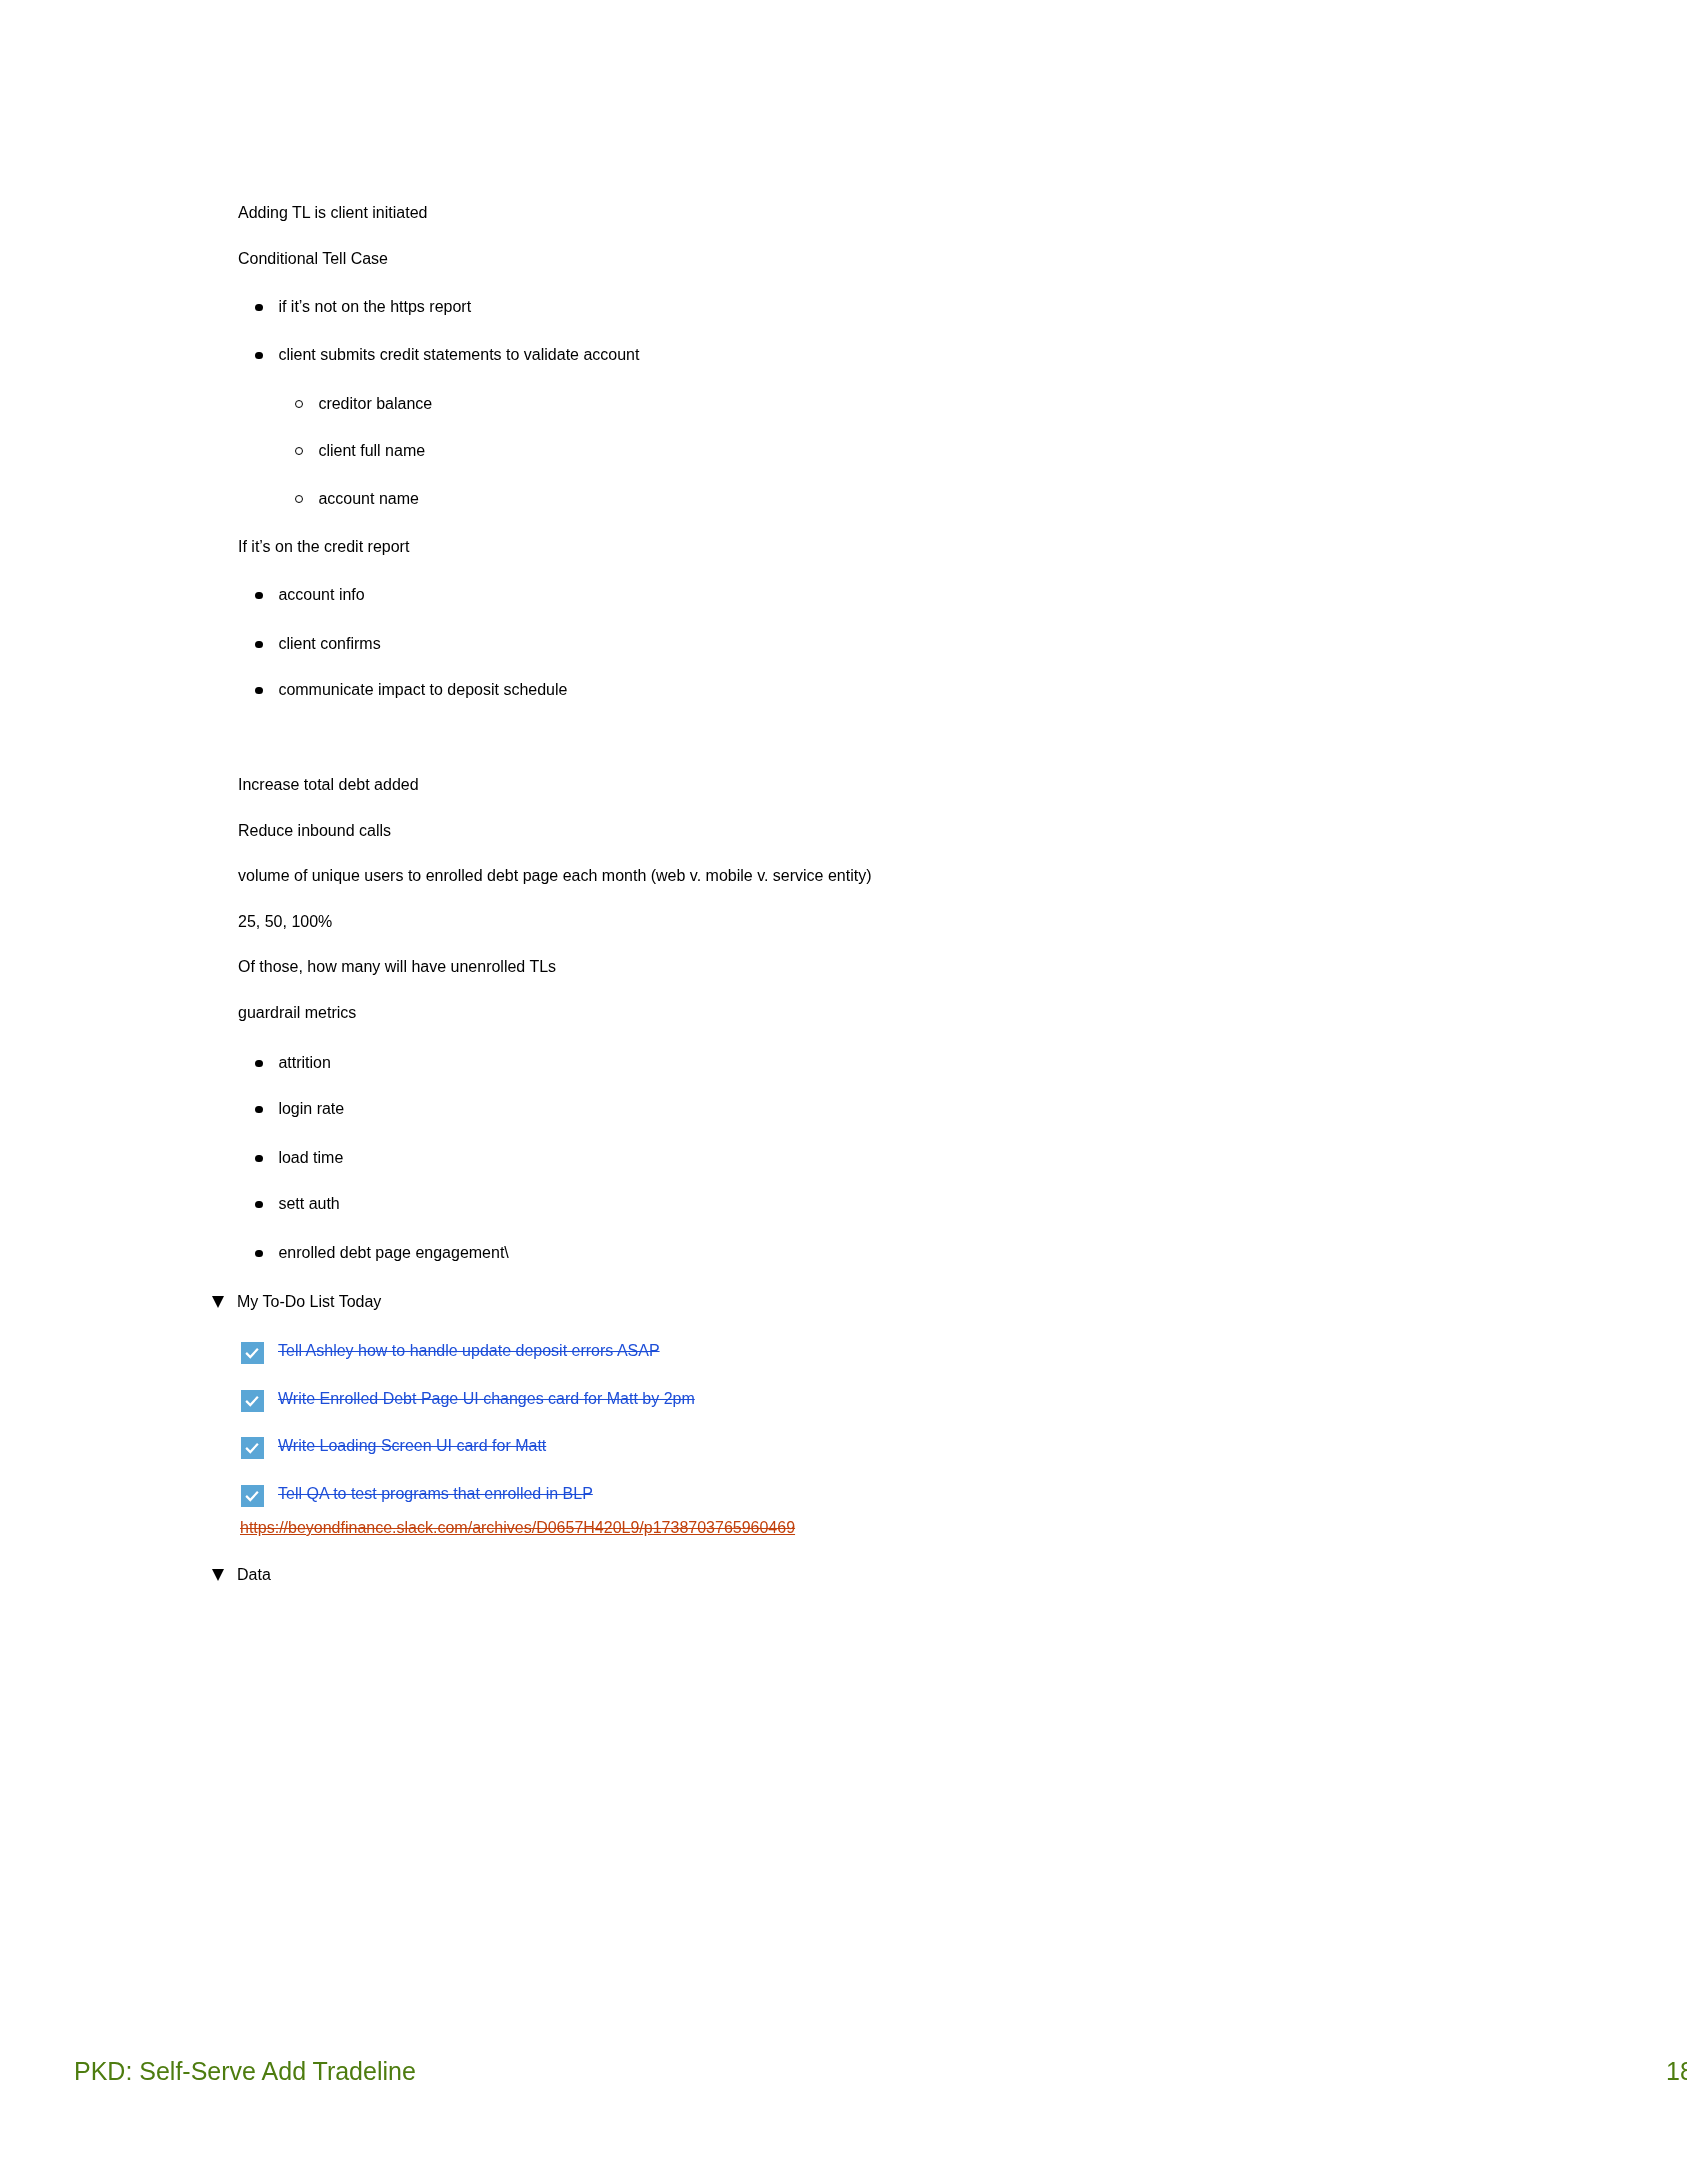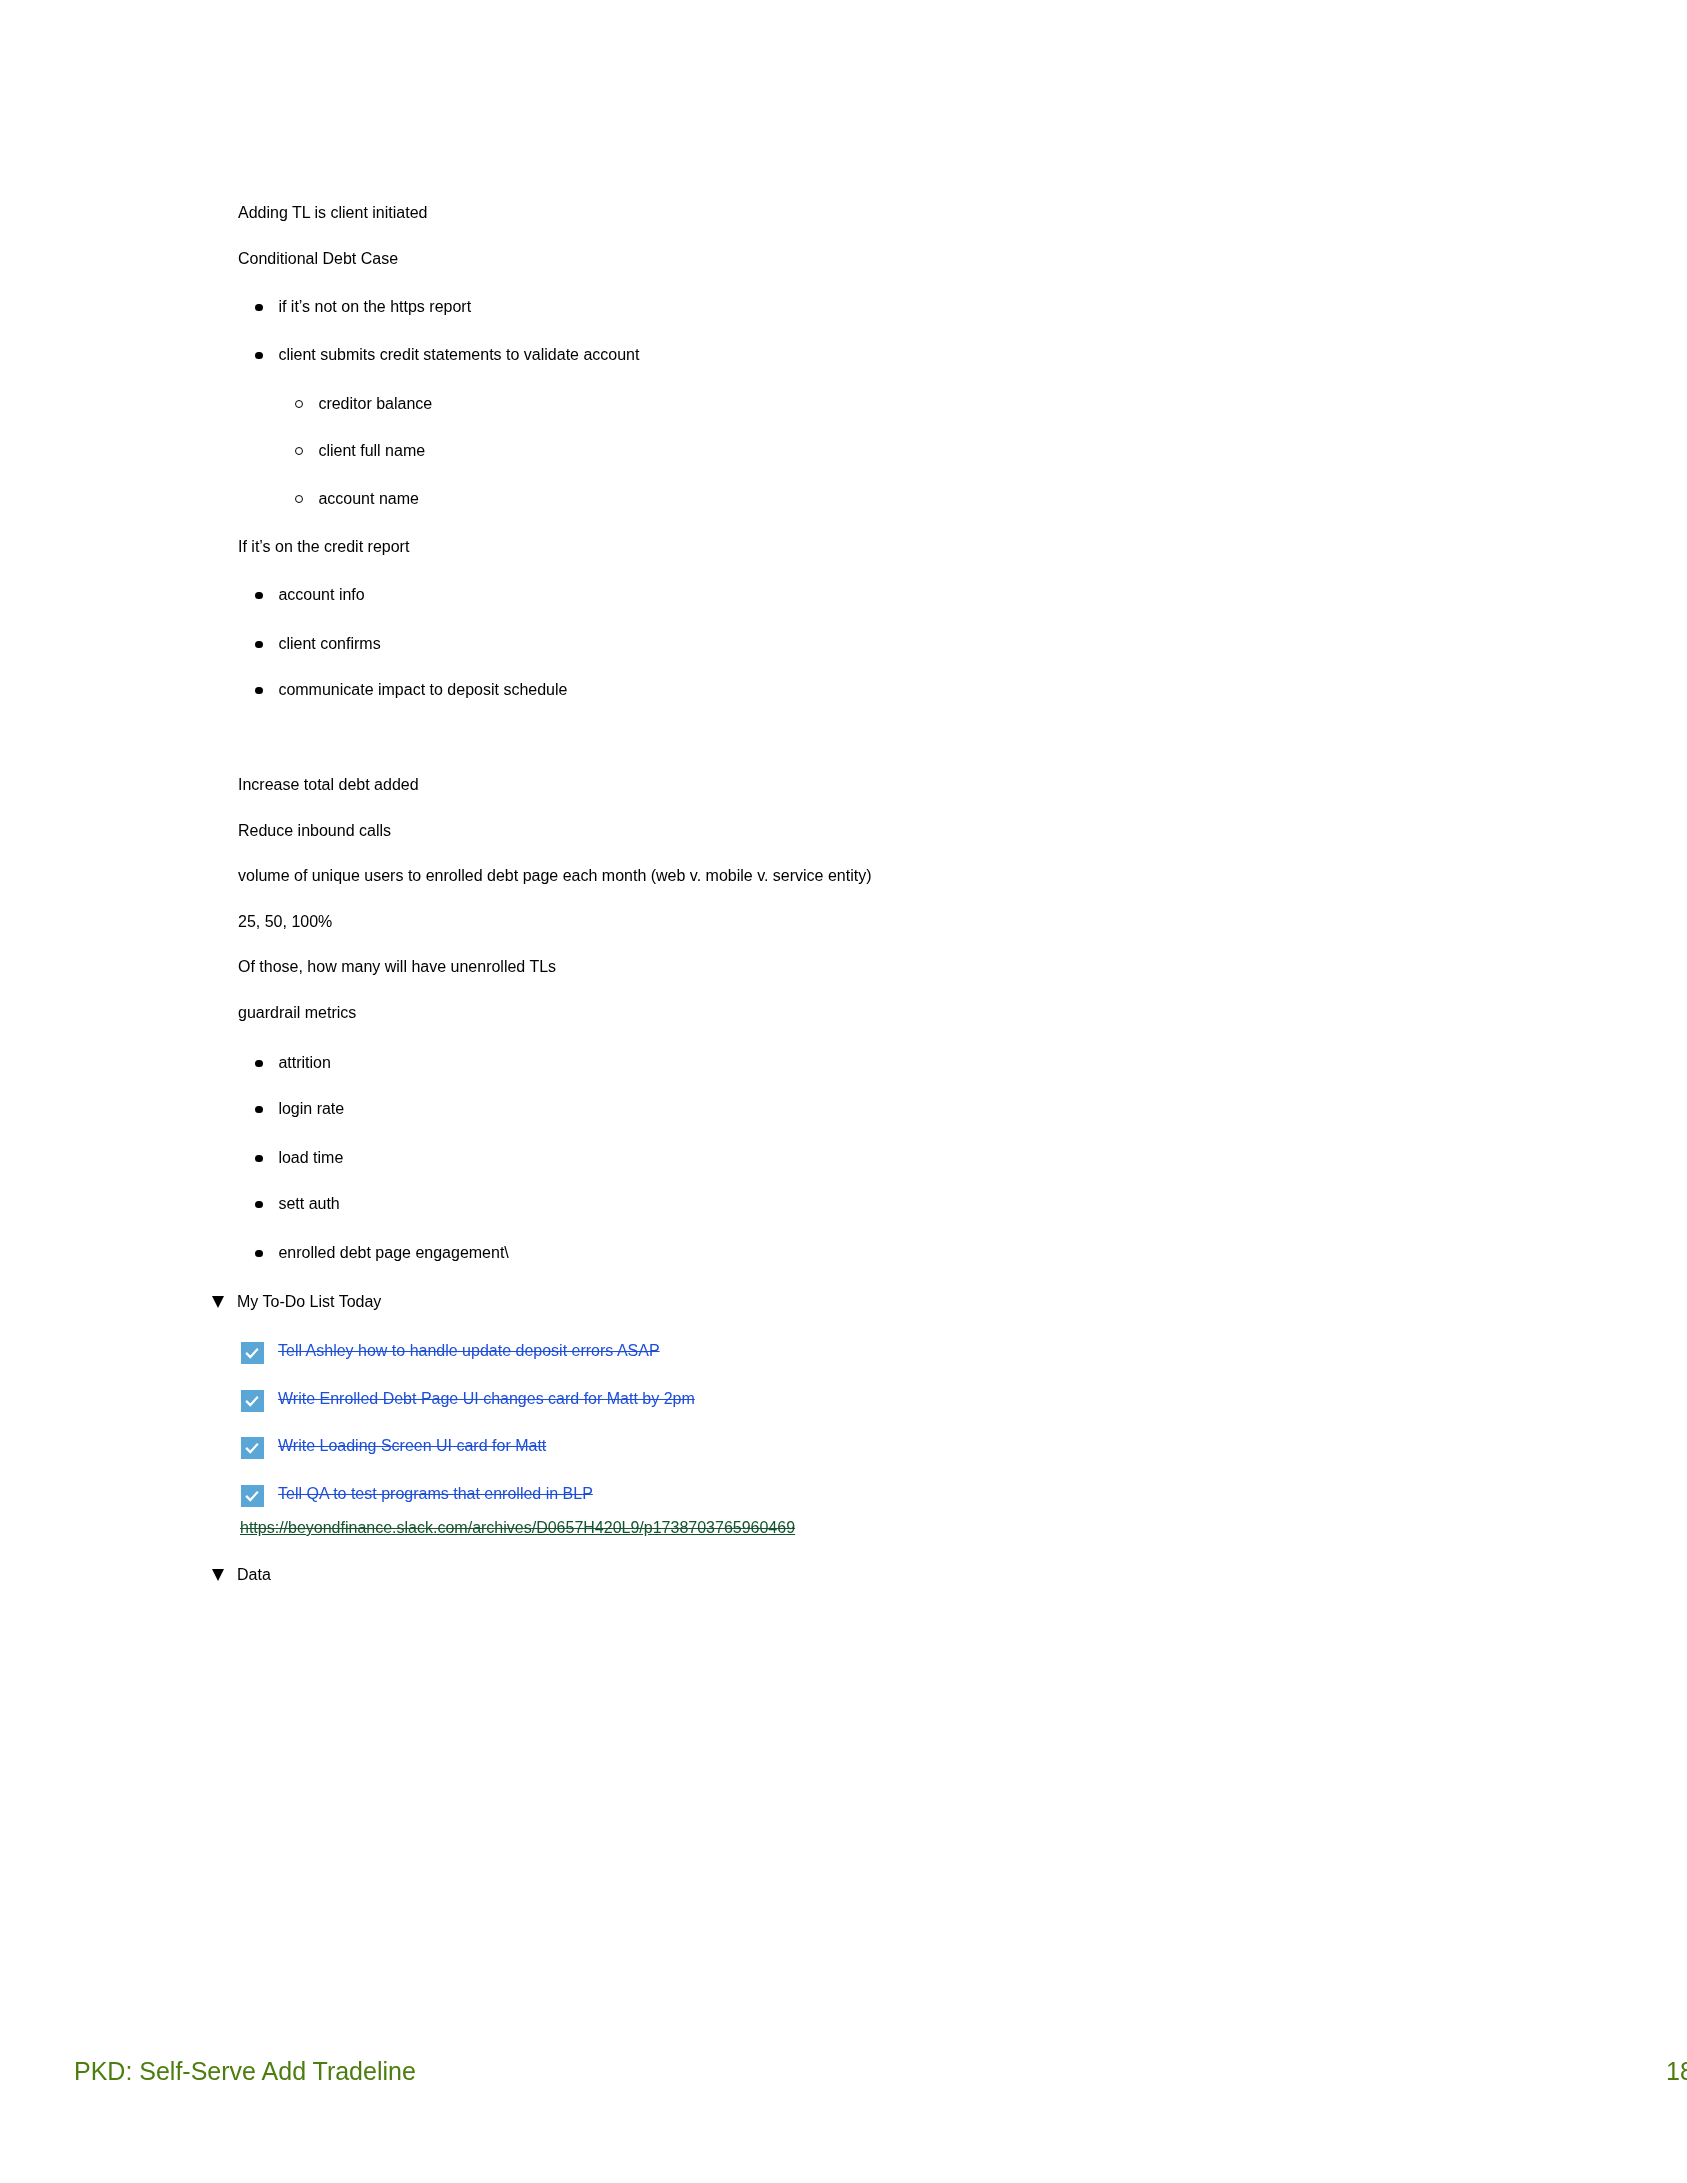--- a/index.html
+++ b/index.html
@@ -14,28 +14,28 @@
   .sub .dot { position: absolute; left: 0; top: 11px; width: 6.2px; height: 6.2px; border-radius: 50%; border: 1.4px solid #000; box-sizing: content-box; }
   .sub .txt { position: absolute; left: 23.4px; top: 0; }
   .toggle { left: 212px; }
   .toggle .tri { position: absolute; left: 0; top: 9px; width: 0; height: 0;
                  border-left: 6.9px solid transparent; border-right: 6.9px solid transparent; border-top: 12.4px solid #000; }
   .toggle .txt { position: absolute; left: 25px; top: 0; }
   .todo { left: 241px; }
   .todo .cb { position: absolute; left: 0; top: 5.5px; width: 23px; height: 22px; background: #5aa6d6; }
   .todo .cb svg { position: absolute; left: 3.4px; top: 4.1px; }
   .todo .txt { position: absolute; left: 37px; top: 0; color: #1d4ed8; text-decoration: line-through; }
-  .todo-url { left: 240px; color: #14532d; text-decoration: underline line-through; }
+  .todo-url { left: 240px; color: #c2410c; text-decoration: underline line-through; }
   .footer { position: absolute; font-size: 25px; line-height: 25px; color: #4d7c0f; }
 </style>
 </head>
 <body>
 
 <div class="line para" style="top:198px">Adding TL is client initiated</div>
-<div class="line para" style="top:244px">Conditional Debt Case</div>
+<div class="line para" style="top:244px">Conditional Tell Case</div>
 
 <div class="line bullet" style="top:292px">
   <span class="dot"></span>
   <span class="txt">if it’s not on the https report</span>
 </div>
 <div class="line bullet" style="top:340px">
   <span class="dot"></span>
   <span class="txt">client submits credit statements to validate account</span>
 </div>
 <div class="line sub" style="top:389px">

